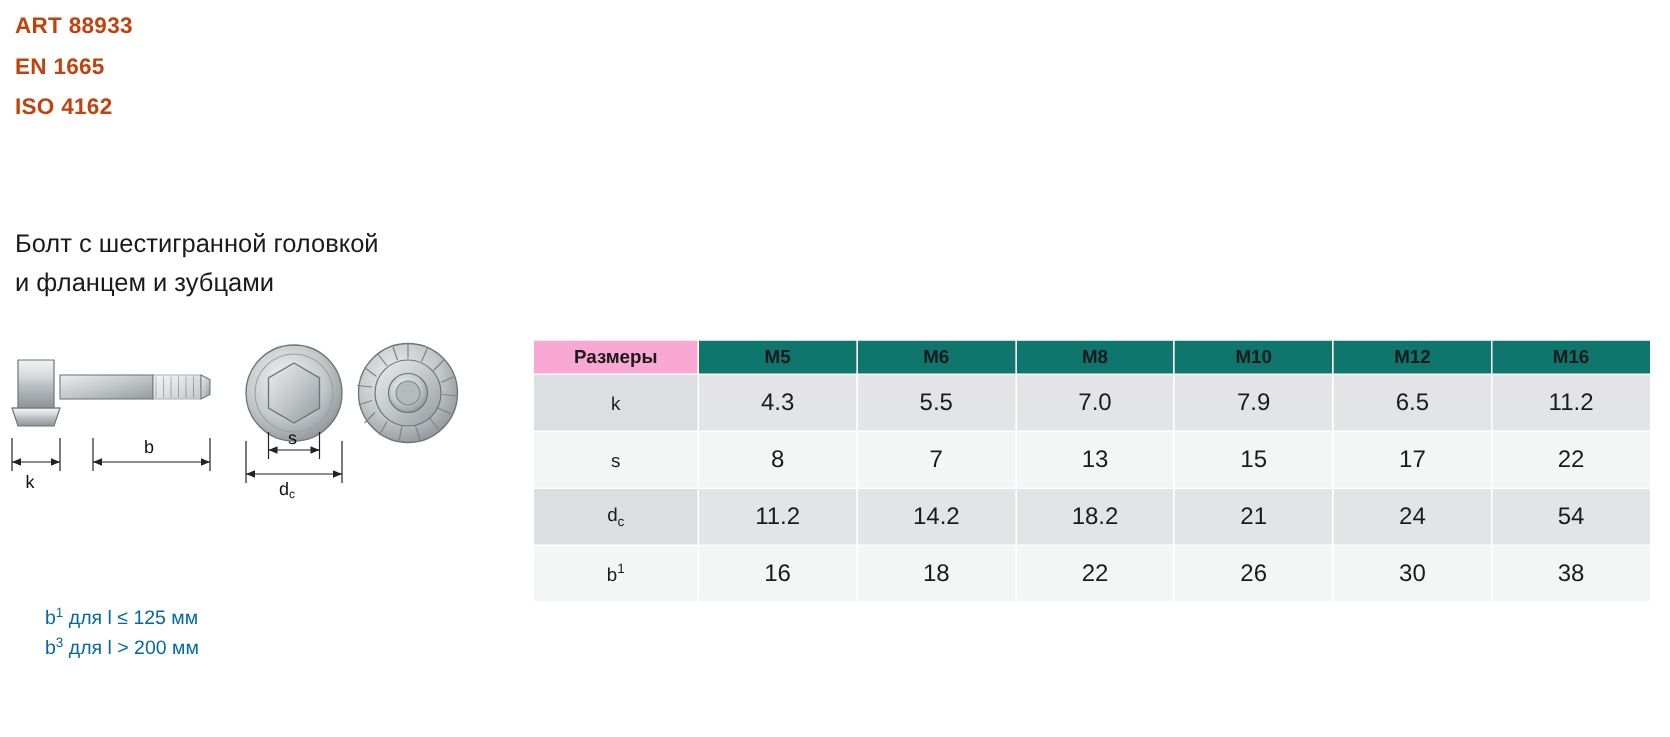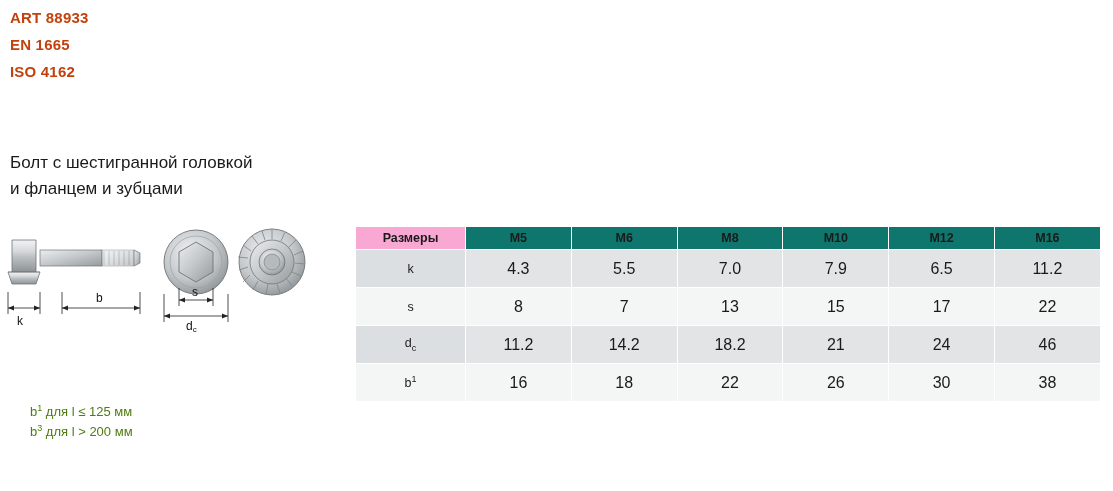--- a/index.html
+++ b/index.html
@@ -54,21 +54,21 @@
   
   .footnotes {
     position: absolute;
     left: 14px;
     top: 400px;
     width: 300px;
   }
   .footnotes div {
     font-size: 13px;
     line-height: 17px;
-    color: #4d7c0f;
+    color: #0369a1;
     padding-left: 16px;
   }
   .footnotes sup {
     font-size: 9px;
     vertical-align: super;
   }
 
   
   .table-wrap {
     position: absolute;
@@ -287,21 +287,21 @@
         <td>17</td>
         <td>22</td>
       </tr>
       <tr class="shade">
         <td class="label"><span>d</span><span class="sub">c</span></td>
         <td>11.2</td>
         <td>14.2</td>
         <td>18.2</td>
         <td>21</td>
         <td>24</td>
-        <td>46</td>
+        <td>54</td>
       </tr>
       <tr class="plain">
         <td class="label"><span>b</span><span class="sup">1</span></td>
         <td>16</td>
         <td>18</td>
         <td>22</td>
         <td>26</td>
         <td>30</td>
         <td>38</td>
       </tr>

